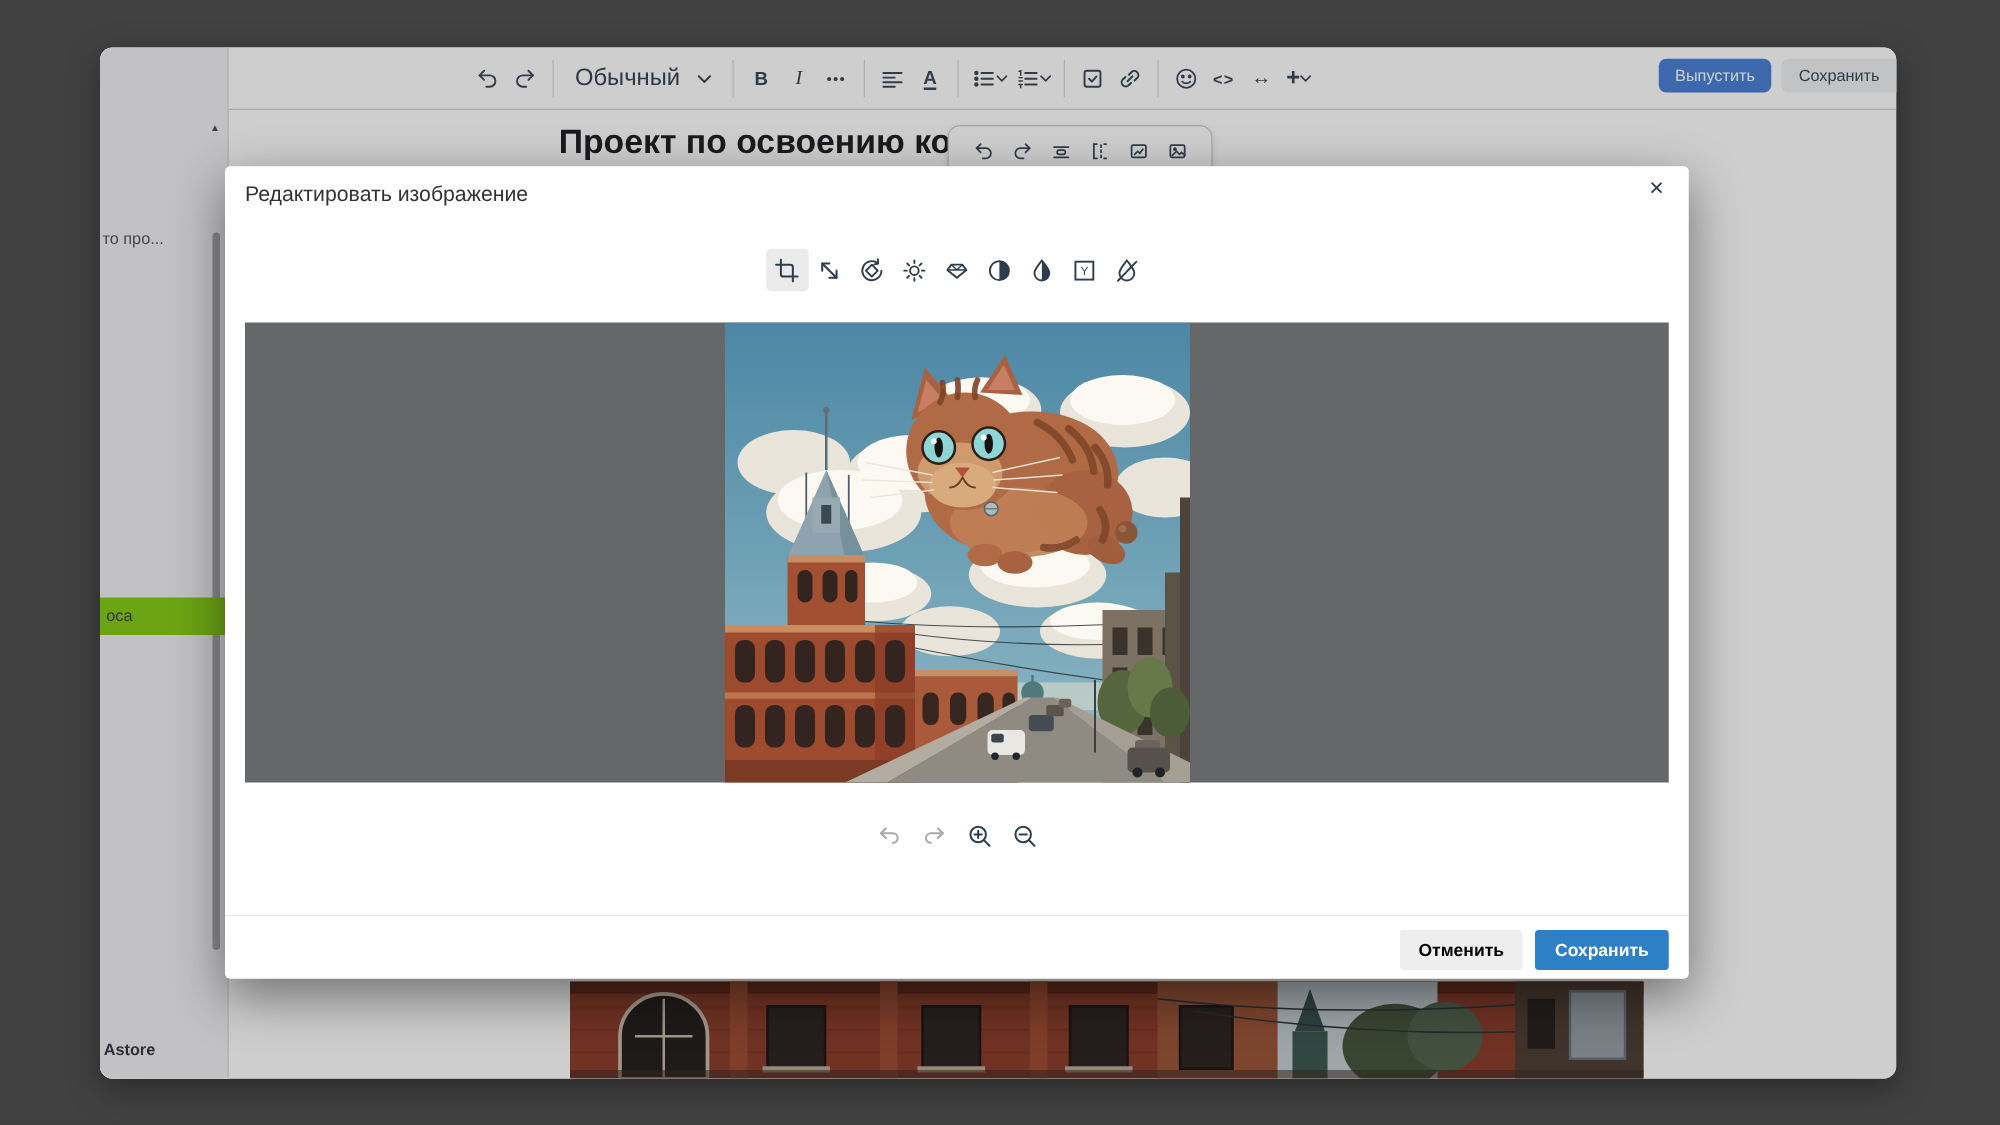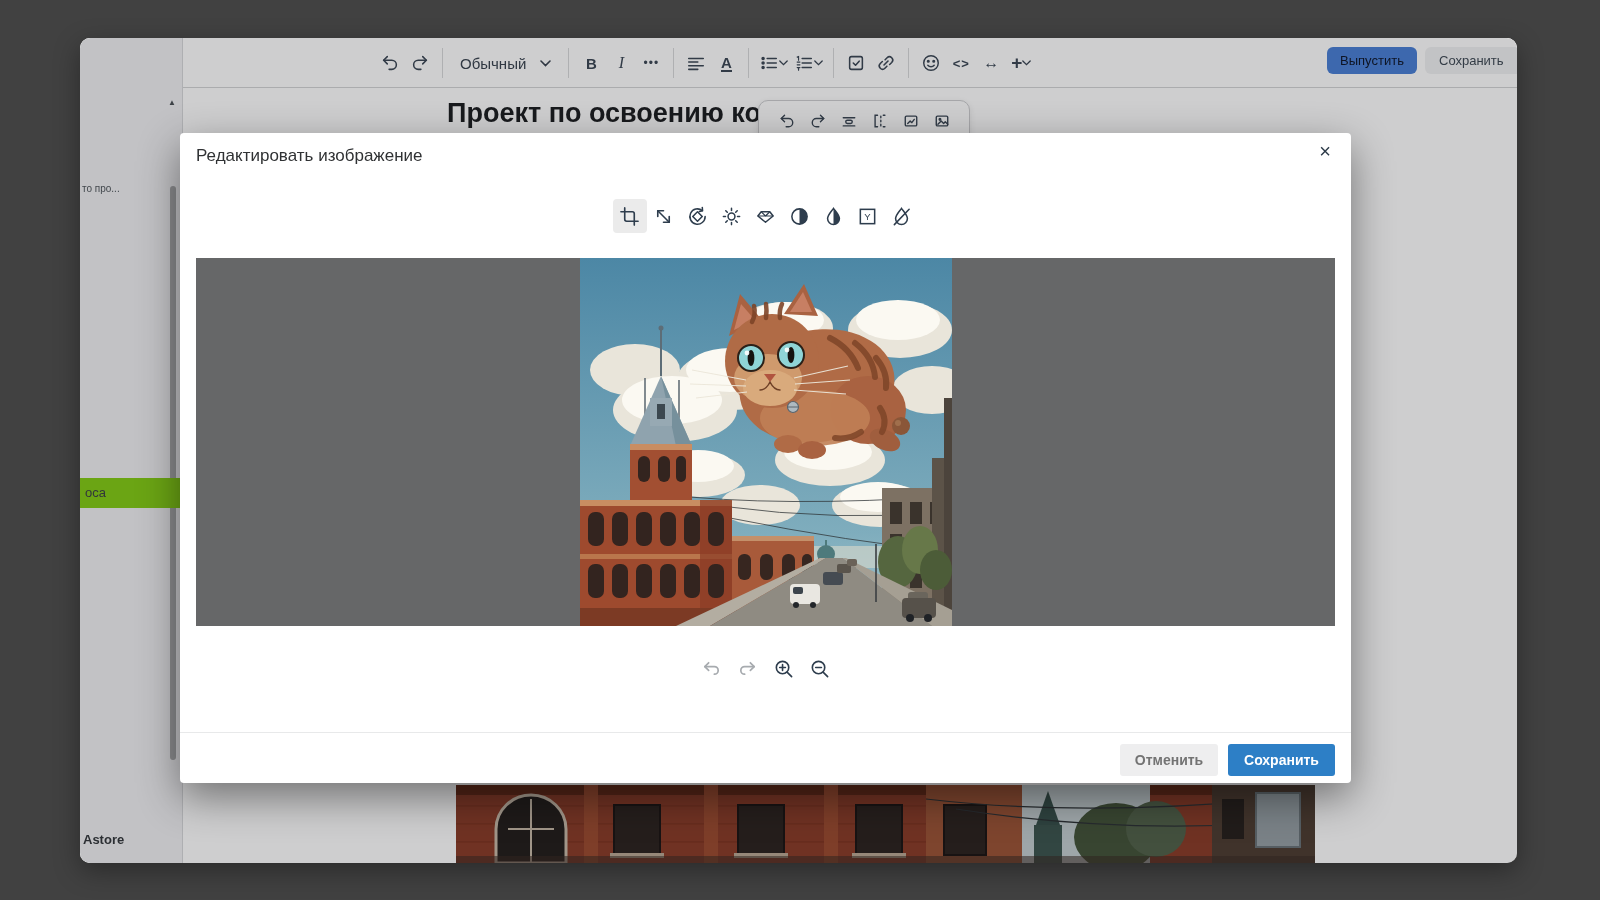--- a/index.html
+++ b/index.html
@@ -10,44 +10,44 @@
   .page { position:absolute; left:80px; top:38px; width:1437px; height:825px;
           background:#ffffff; border-radius:10px; overflow:hidden; z-index:1;
           box-shadow:0 8px 26px rgba(0,0,0,.35); }
   .page-dim { position:absolute; inset:0; background:rgba(10,12,14,.20); z-index:40; border-radius:10px; }
 
   
   .sidebar { position:absolute; left:0; top:0; width:103px; height:100%;
              background:#f0f1f3; border-right:1px solid #d8d9db; }
   .sb-arrow { position:absolute; left:88px; top:60px; font-size:8px; color:#4a5056; }
   .sb-thumb { position:absolute; left:90px; top:148px; width:6px; height:574px; background:#a9aaac; border-radius:3px; }
-  .sb-item-top { position:absolute; left:2px; top:145px; font-size:10px; color:#51575d; white-space:nowrap; }
+  .sb-item-top { position:absolute; left:2px; top:145px; font-size:13px; color:#51575d; white-space:nowrap; }
   .sb-row-sel { position:absolute; left:0; top:440px; width:103px; height:30px; background:#84cc16; }
   .sb-item-sel { position:absolute; left:5px; top:7px; font-size:13px; color:#3c4146; }
   .sb-item-bottom { position:absolute; left:3px; top:794px; font-size:13px; font-weight:bold; color:#34383c; }
 
   
   .toolbar { position:absolute; left:103px; right:0; top:0; height:50px; background:#fff;
              border-bottom:1px solid #d4d5d6; }
   .tb-items { position:absolute; left:192px; top:0; height:50px; display:flex; align-items:center; }
   .tb-btn { min-width:30px; height:34px; display:flex; align-items:center; justify-content:center;
             color:#3c4856; cursor:pointer; border-radius:4px; padding:0 3px; }
   .tb-sep { width:1px; height:30px; background:#d9dadb; margin:0 7px; }
-  .tb-style { display:flex; align-items:center; gap:14px; padding:0 10px; font-size:15px; color:#3a4450; height:34px; }
+  .tb-style { display:flex; align-items:center; gap:14px; padding:0 10px; font-size:19px; color:#3a4450; height:34px; }
   .tb-b { font-weight:bold; font-size:15px; }
   .tb-i { font-style:italic; font-family:"Liberation Serif", serif; font-size:16px; }
   .tb-more { font-size:12px; letter-spacing:1px; }
   .tb-a { font-size:15px; font-weight:bold; border-bottom:2px solid #3c4856; line-height:15px; }
   .tb-code { font-size:13px; font-weight:bold; letter-spacing:1px; }
   .tb-arrows { font-size:16px; }
   .tb-plus { font-size:19px; font-weight:bold; }
   .chev { display:inline-block; }
 
   .btn-publish { position:absolute; left:1247px; top:9px; width:90px; height:27px; background:#4a80d6;
-                 border:none; border-radius:6px; color:#0f172a; font-size:13px; font-family:inherit; cursor:pointer; }
+                 border:none; border-radius:6px; color:#ffffff; font-size:13px; font-family:inherit; cursor:pointer; }
   .btn-save-top { position:absolute; left:1345px; top:9px; width:106px; height:27px; background:#f1f2f3;
                   border:none; border-radius:6px; color:#3e4954; font-size:13px; font-family:inherit; cursor:pointer; text-align:left; padding-left:14px;}
 
   .doc-title { position:absolute; left:367px; top:60px; font-size:27px; font-weight:bold; color:#1c1e21; white-space:nowrap; }
 
   
   .img-toolbar { position:absolute; left:678px; top:62px; width:212px; height:46px; background:#fff;
                  border:1px solid #cdced0; border-radius:10px; box-shadow:0 2px 6px rgba(0,0,0,.10);
                  display:flex; align-items:flex-start; justify-content:center; gap:13px; padding-top:11px; color:#3c4856; }
 
@@ -68,21 +68,21 @@
             display:flex; align-items:center; justify-content:center; }
   .pic { width:372px; height:368px; }
   .canvas-ctrls { position:absolute; left:0; right:0; top:518px; display:flex; justify-content:center; gap:2px; }
   .ctrl-btn { width:34px; height:34px; display:flex; align-items:center; justify-content:center;
               background:none; border:none; cursor:pointer; border-radius:4px; }
   .ctrl-undo, .ctrl-redo { color:#a7abaf; }
   .ctrl-zin, .ctrl-zout { color:#2e3d4d; }
   .modal-divider { position:absolute; left:0; right:0; top:599px; height:1px; background:#e8e9ea; }
   .modal-footer { position:absolute; top:611px; right:16px; display:flex; gap:10px; }
   .btn-cancel { width:98px; height:32px; background:#eeeeef; border:none; border-radius:3px;
-                font-size:14px; font-weight:bold; color:#737373; font-family:inherit; cursor:pointer; }
+                font-size:14px; font-weight:bold; color:#000000; font-family:inherit; cursor:pointer; }
   .btn-save { width:107px; height:32px; background:#2d7fc6; border:none; border-radius:3px;
               font-size:14px; font-weight:bold; color:#ffffff; font-family:inherit; cursor:pointer; }
 
   svg { display:block; }
 </style>
 </head>
 <body>
 
 <div class="page">
 

